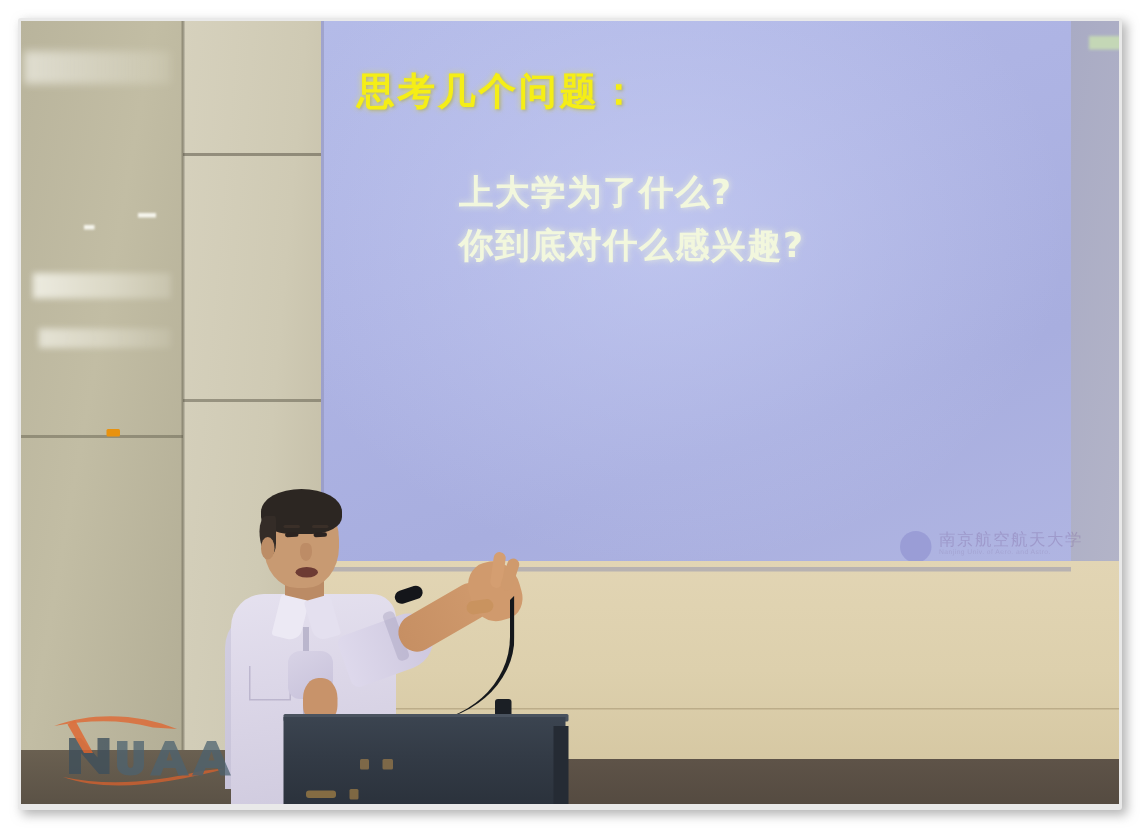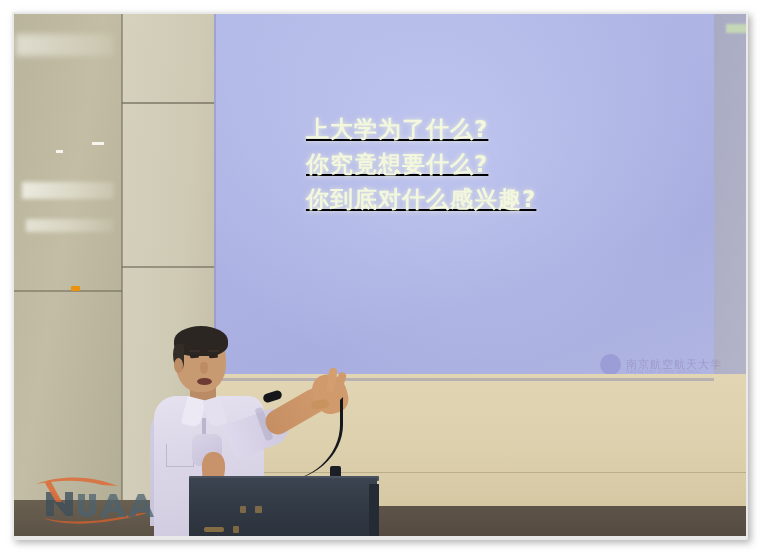--- a/index.html
+++ b/index.html
@@ -208,39 +208,38 @@
     font-weight: bold;
     letter-spacing: 2px;
     color: #f5ee16;
     text-shadow: 0 0 4px rgba(245,238,22,0.55), 1px 1px 2px rgba(120,115,30,0.35);
     font-family: "DejaVu Sans", sans-serif;
   }
   .slide-body {
     position: absolute;
     left: 92px; top: 98px;
     width: 370px;
-    text-decoration: underline;
   }
   .slide-line {
     font-size: 23px;
     font-weight: bold;
     letter-spacing: 1px;
     line-height: 35px;
     color: #f2f7dd;
     text-shadow: 0 0 5px rgba(245,250,215,0.75);
     font-family: "DejaVu Sans", sans-serif;
     white-space: nowrap;
   }
 
   
   .slide-logo {
     position: absolute;
     left: 386px; top: 340px;
     display: flex;
-    align-items: flex-end;
+    align-items: flex-start;
     opacity: 0.30;
   }
   .slide-logo-seal {
     width: 21px; height: 21px;
     border-radius: 50%;
     background: #6f6ec0;
     margin-right: 5px;
     flex: none;
   }
   .slide-logo-txt { line-height: 1.05; }
@@ -567,24 +566,24 @@
       <div class="column-seam-top"></div>
       <div class="column-seam-mid"></div>
 
       <div class="wall-right-upper"></div>
       <div class="gold-strip"></div>
       <div class="exit-green"></div>
 
       <div class="screen">
         <div class="screen-glow"></div>
 
+        <div class="slide-title cjk">思考几个问题：</div>
 
         <div class="slide-body">
           <div class="slide-line cjk">上大学为了什么?</div>
-          <div class="slide-line cjk">你究竟想要什么?</div>
           <div class="slide-line cjk">你到底对什么感兴趣?</div>
         </div>
 
         <div class="slide-logo">
           <div class="slide-logo-seal"></div>
           <div class="slide-logo-txt">
             <div class="slide-logo-cn cjk">南京航空航天大学</div>
             <div class="slide-logo-en">Nanjing Univ. of Aero. and Astro.</div>
           </div>
         </div>

